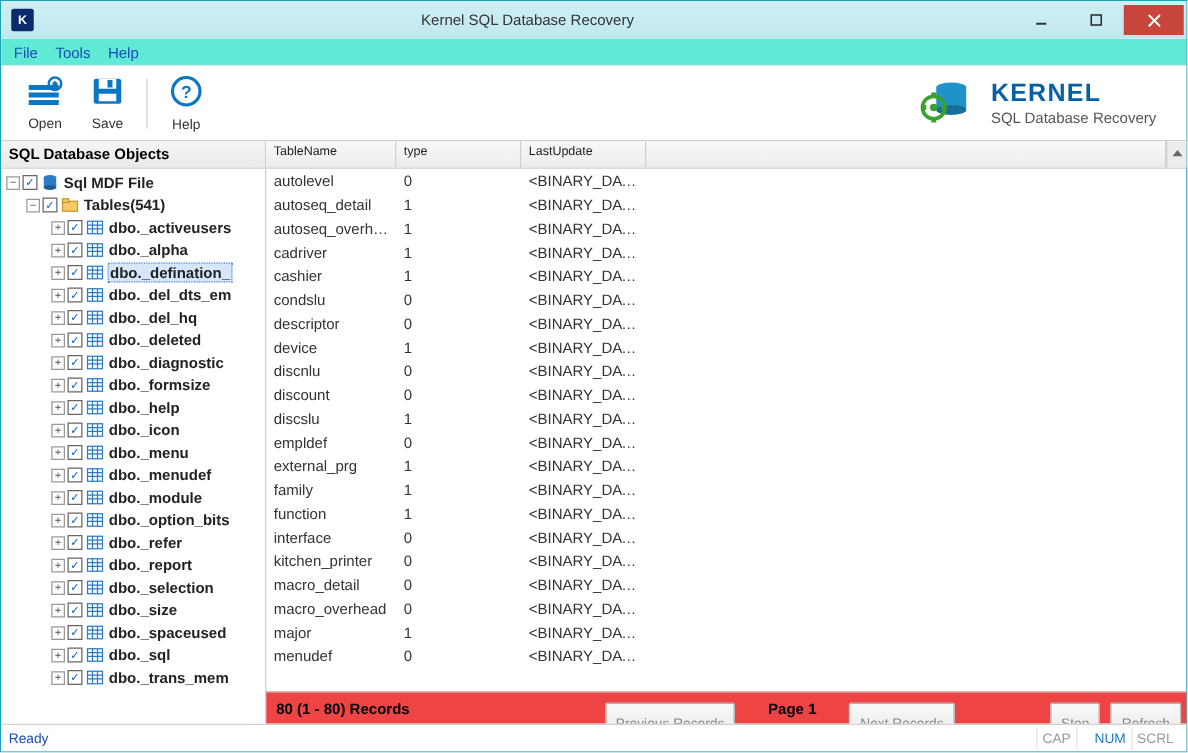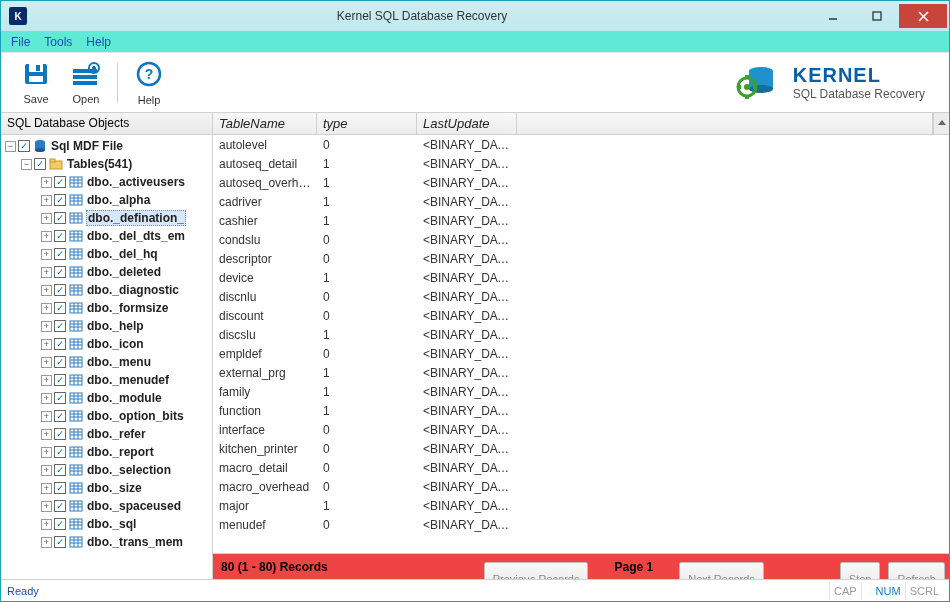--- a/index.html
+++ b/index.html
@@ -30,39 +30,39 @@
 .brand { display:flex; align-items:center; gap:12px; padding-right:14px; }
 .brand .btxt { display:flex; flex-direction:column; }
 .brand .btxt .b1 { font-size:20px; color:#0760a6; font-weight:bold; letter-spacing:1px; }
 .brand .btxt .b2 { font-size:12px; color:#555; }
 
 
 .main { flex:1; display:flex; min-height:0; }
 
 
 .left { width:212px; border-right:1px solid #d0d0d0; display:flex; flex-direction:column; }
-.left .panel-header { height:22px; background:linear-gradient(#f5f5f5,#e9e9e9); border-bottom:1px solid #d0d0d0; font-size:12px; font-weight:normal; padding:3px 6px; }
+.left .panel-header { height:22px; background:linear-gradient(#f5f5f5,#e9e9e9); border-bottom:1px solid #d0d0d0; font-size:12px; font-weight:bold; padding:3px 6px; }
 .left .tree { flex:1; overflow:auto; font-size:12px; padding:2px 0 2px 4px; position:relative; }
 .left .tree::-webkit-scrollbar { width:16px; }
 .left .tree::-webkit-scrollbar-thumb { background:#c8c8c8; }
 .left .tree::-webkit-scrollbar-track { background:#f0f0f0; }
 
 .tree-row { display:flex; align-items:center; height:18px; white-space:nowrap; gap:2px; }
 .tree-row .twisty { width:11px; height:11px; border:1px solid #999; font-size:9px; line-height:9px; text-align:center; color:#555; background:#fff;}
 .tree-row .chk { width:12px; height:12px; border:1px solid #666; background:#fff; display:flex; align-items:center; justify-content:center; font-size:9px; color:#0060c0;}
 .tree-row .ticon { width:16px; height:14px; display:flex; align-items:center; justify-content:center; }
 .tree-row .tlabel { font-weight:bold; color:#222; padding:0 1px;}
 .tree-row .tlabel.sel { background:#d6e7fb; border:1px dotted #5a8cd6; }
 .tree-row.depth0 { padding-left:0; }
 .tree-row.depth1 { padding-left:16px; }
 .tree-row.depth2 { padding-left:36px; }
 
 
 .right { flex:1; display:flex; flex-direction:column; min-width:0; }
-.grid-header { height:22px; background:linear-gradient(#f8f8f8,#ececec); display:flex; border-bottom:1px solid #d0d0d0; font-size:13px; position:relative;font-style:italic;}
+.grid-header { height:22px; background:linear-gradient(#f8f8f8,#ececec); display:flex; border-bottom:1px solid #d0d0d0; font-size:10px; position:relative;}
 .grid-header .col { border-right:1px solid #d0d0d0; padding:3px 6px; color:#222; font-weight:normal;}
 .grid-header .scroll-stub { width:16px; background:#ececec; border-left:1px solid #d0d0d0; position:relative;}
 .grid-header .scroll-stub::before { content:""; position:absolute; top:7px; left:4px; border-left:4px solid transparent;border-right:4px solid transparent;border-bottom:5px solid #666;}
 .grid-body { flex:1; overflow-y:scroll; font-size:12px; }
 .grid-body::-webkit-scrollbar { width:16px; }
 .grid-body::-webkit-scrollbar-thumb { background:#c8c8c8; }
 .grid-body::-webkit-scrollbar-track { background:#f0f0f0; }
 .grid-row { display:flex; height:19px; align-items:center; }
 .grid-row .cell { padding:0 6px; overflow:hidden; text-overflow:ellipsis; white-space:nowrap; color:#333; }
 .col-name { width:104px; }
@@ -113,41 +113,41 @@
 
   <div class="menubar">
     <span class="menu-item">File</span>
     <span class="menu-item">Tools</span>
     <span class="menu-item">Help</span>
   </div>
 
   <div class="toolbar">
     <div class="tbtn">
       <span class="ticon">
-        <svg width="28" height="26">
-            <rect x="3" y="3" width="22" height="20" rx="2" fill="#0b76c2"></rect>
-            <rect x="7" y="3" width="14" height="8" fill="#fff"></rect>
-            <rect x="14" y="4" width="4" height="6" fill="#0b76c2"></rect>
-            <rect x="7" y="15" width="14" height="6" fill="#fff"></rect>
-          </svg>
-      </span>
-      <span class="lbl">Save</span>
-    </div>
-    <div class="tbtn">
-      <span class="ticon">
         <svg width="30" height="26">
             <rect x="2" y="8" width="24" height="4" fill="#0b76c2"></rect>
             <rect x="2" y="14" width="24" height="4" fill="#0b76c2"></rect>
             <rect x="2" y="20" width="24" height="4" fill="#0b76c2"></rect>
             <circle cx="23" cy="7" r="5" fill="none" stroke="#0b76c2" stroke-width="2"></circle>
             <line x1="21" y1="7" x2="25" y2="7" stroke="#0b76c2" stroke-width="2"></line>
             <line x1="23" y1="5" x2="23" y2="9" stroke="#0b76c2" stroke-width="2"></line>
           </svg>
       </span>
       <span class="lbl">Open</span>
+    </div>
+    <div class="tbtn">
+      <span class="ticon">
+        <svg width="28" height="26">
+            <rect x="3" y="3" width="22" height="20" rx="2" fill="#0b76c2"></rect>
+            <rect x="7" y="3" width="14" height="8" fill="#fff"></rect>
+            <rect x="14" y="4" width="4" height="6" fill="#0b76c2"></rect>
+            <rect x="7" y="15" width="14" height="6" fill="#fff"></rect>
+          </svg>
+      </span>
+      <span class="lbl">Save</span>
     </div>
     <div class="sep"></div>
     <div class="tbtn">
       <span class="ticon">
         <svg width="28" height="28">
             <circle cx="14" cy="14" r="11" fill="none" stroke="#0b76c2" stroke-width="2.5"></circle>
             <text x="14" y="19" text-anchor="middle" font-size="14" font-weight="bold" fill="#0b76c2">?</text>
           </svg>
       </span>
       <span class="lbl">Help</span>

